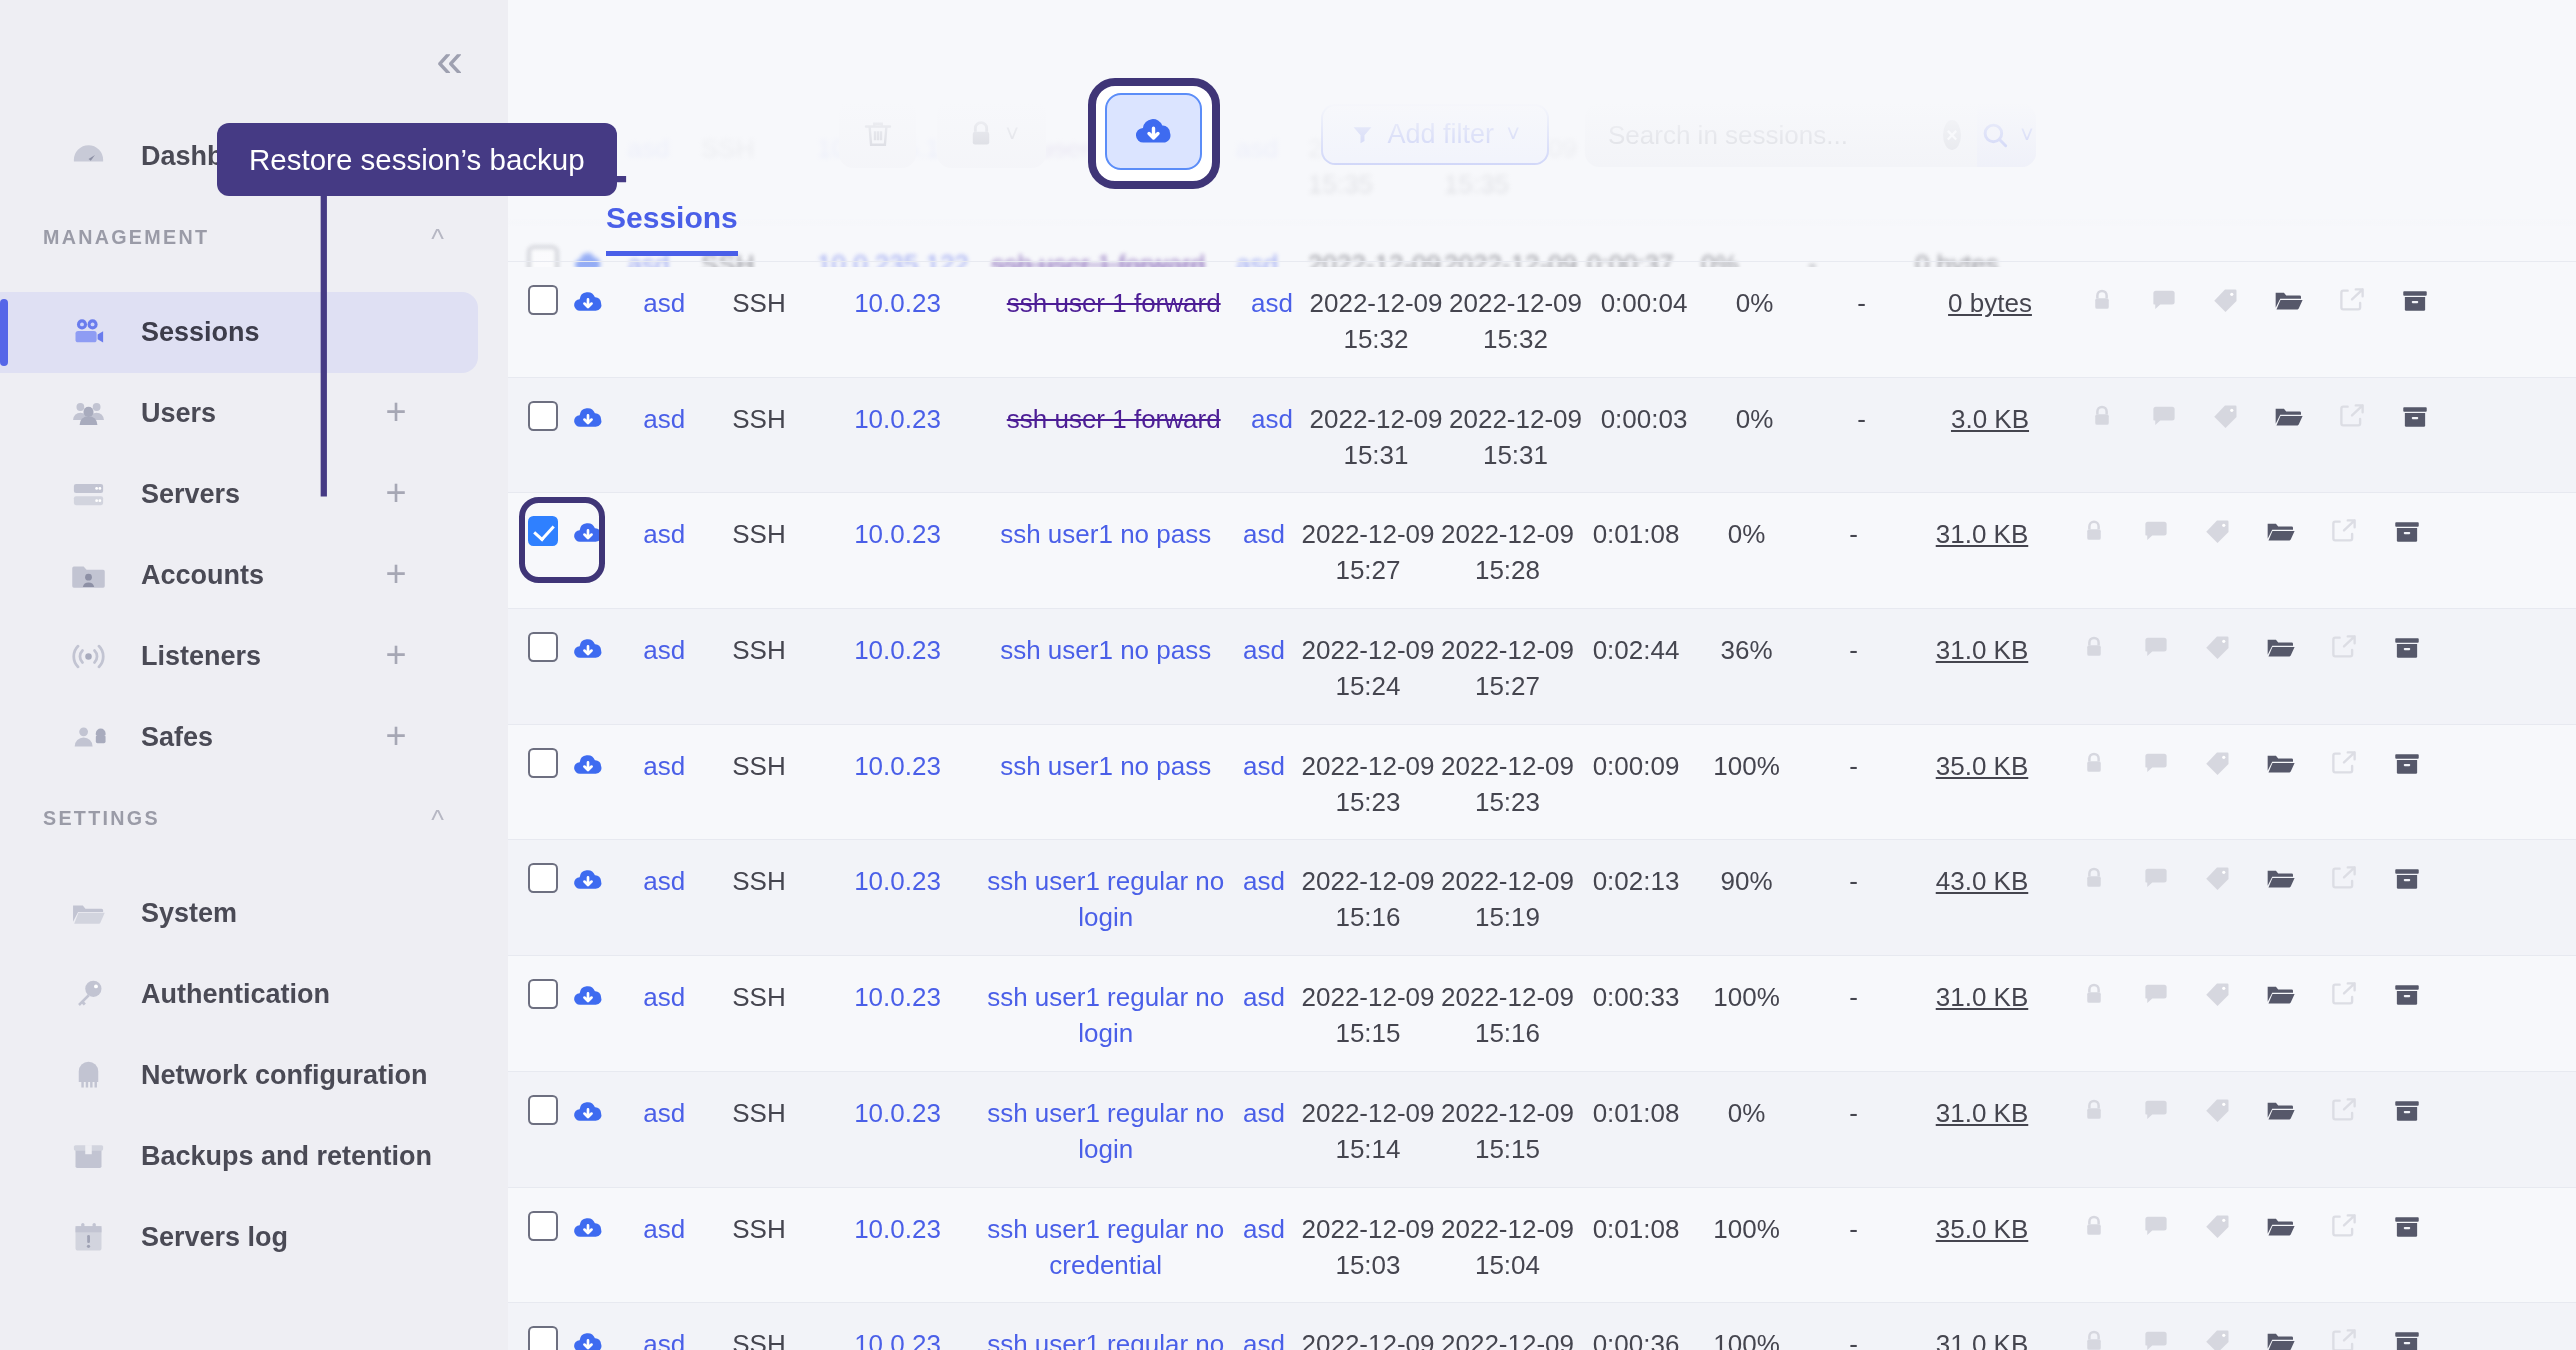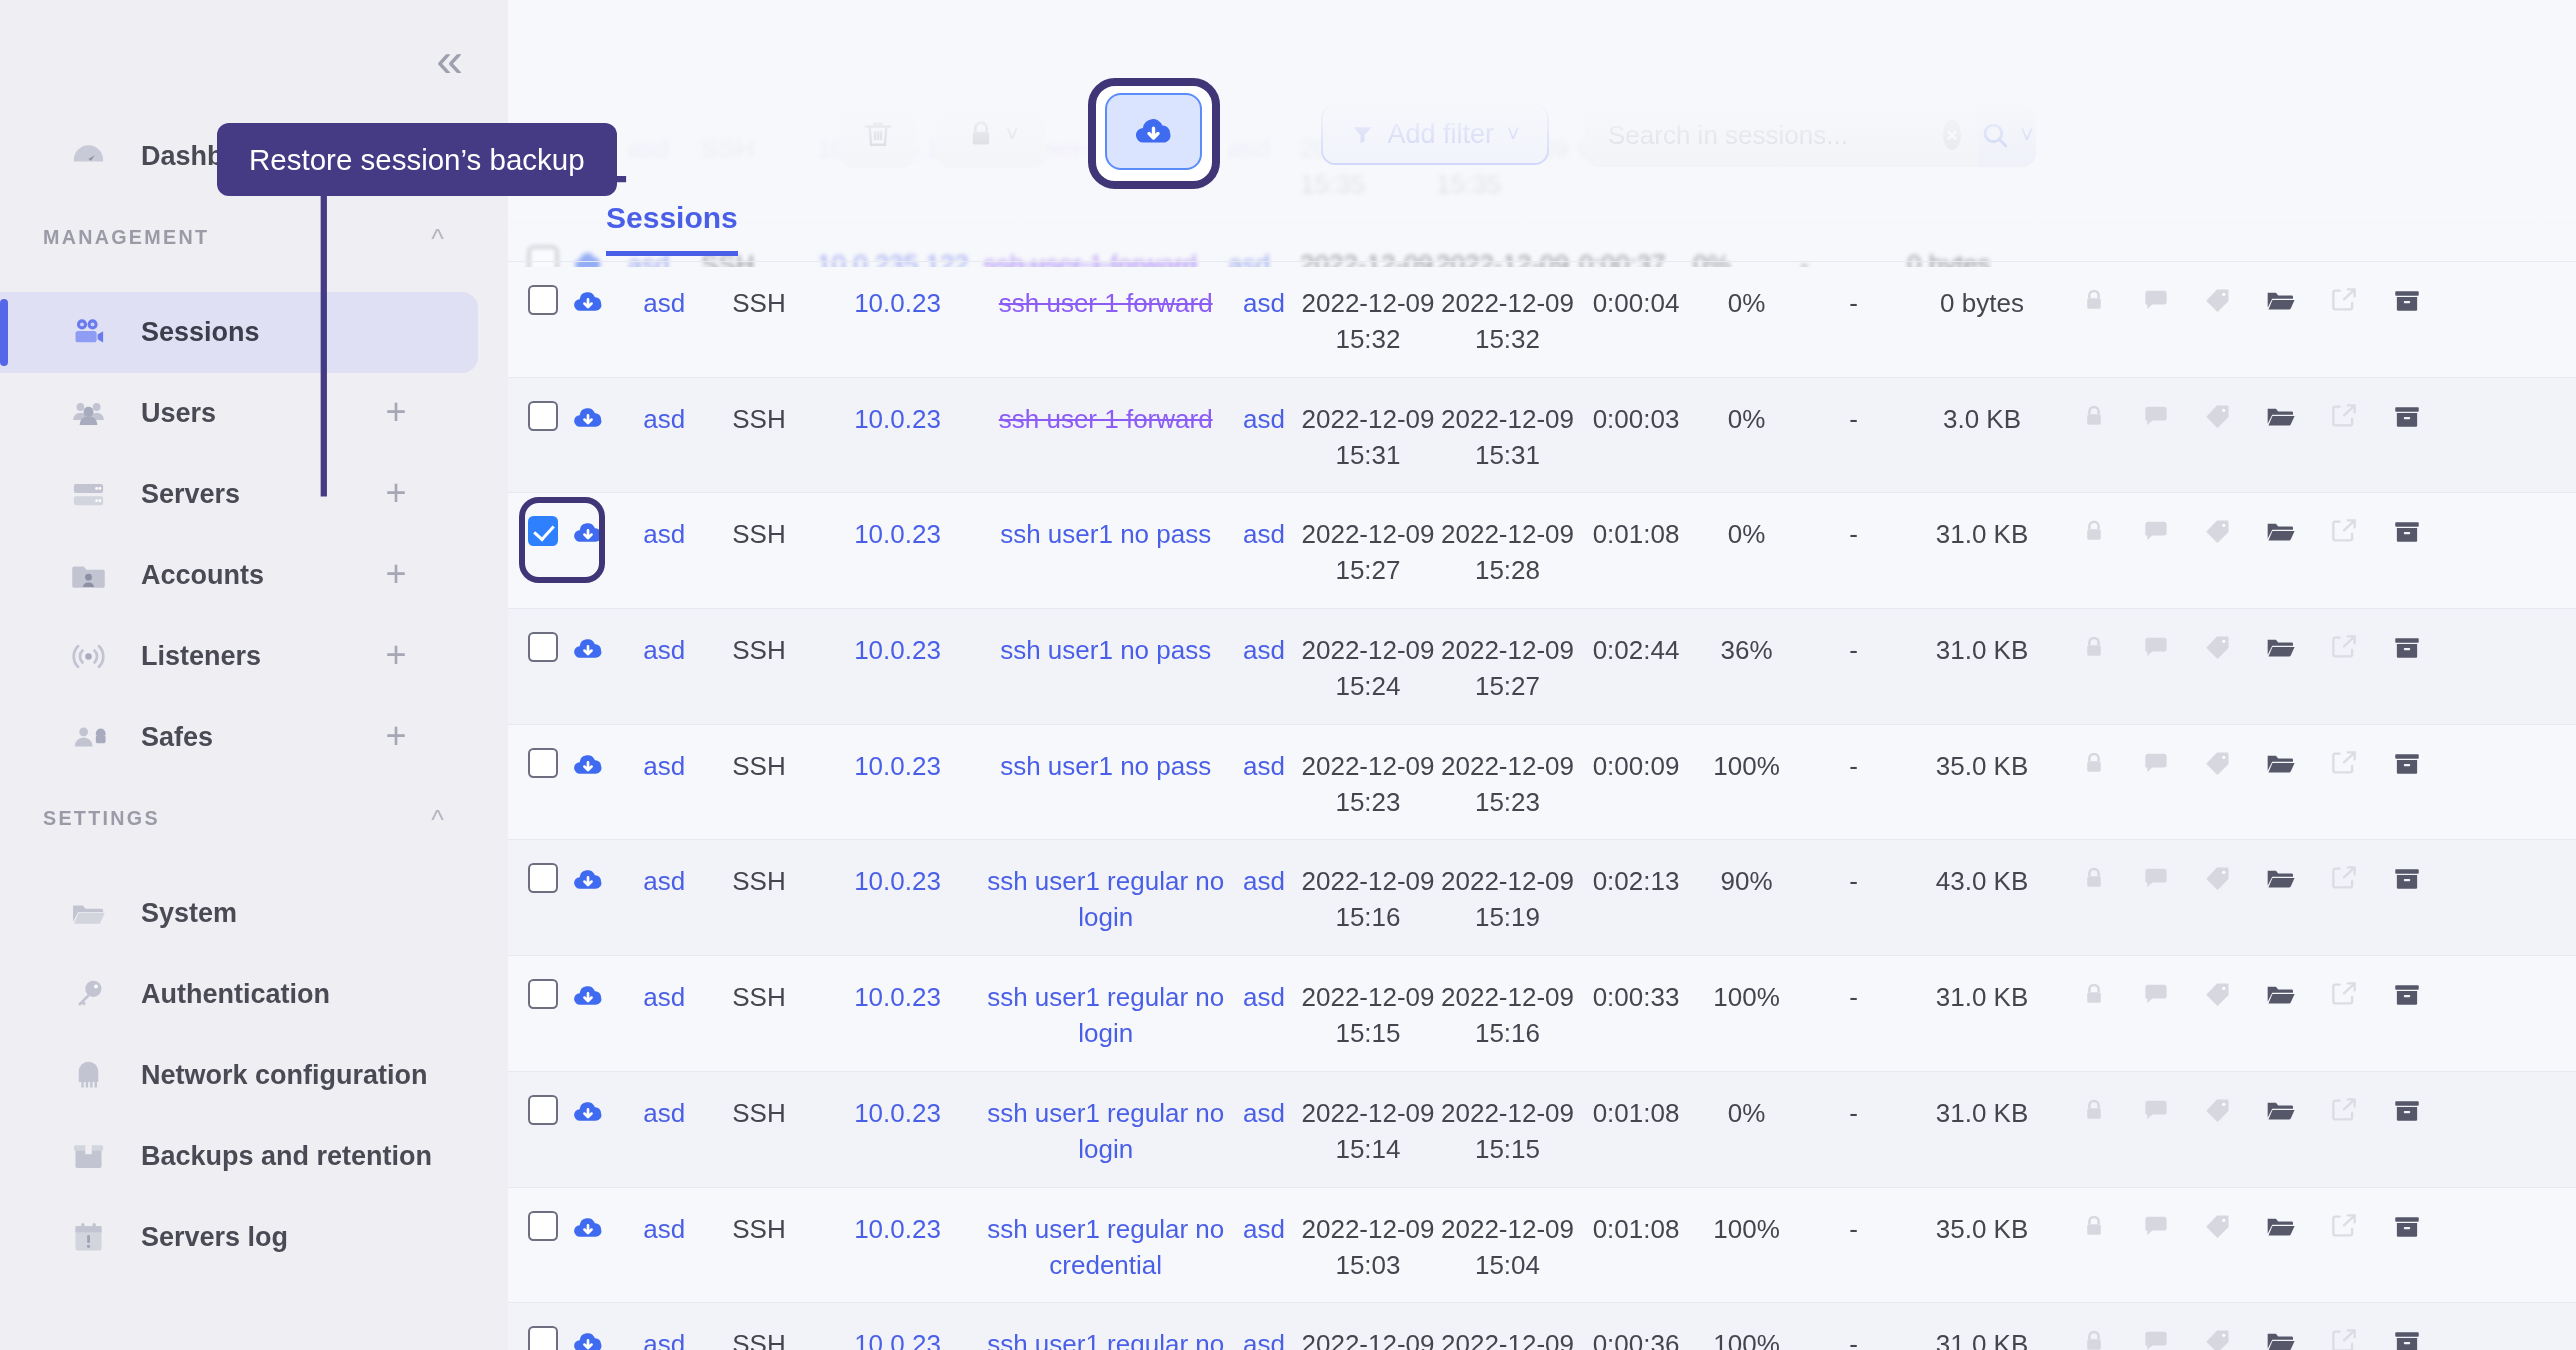--- a/index.html
+++ b/index.html
@@ -135,34 +135,34 @@
 
   
   #table { position: absolute; left: 0; top: 261px; right: 0; bottom: 0; text-align: center; }
   .row {
     display: flex; align-items: flex-start; border-top: 1.8px solid #e7e9f0;
     min-height: 91px; padding: 23px 0 19.7px 0; position: relative;
   }
   .row.alt { background: #f2f3f8; }
   .c { font-size: 26px; color: #45454f; line-height: 36px; }
   .c.blue { color: #4a5fe8; }
-  .c.strike { text-decoration: line-through; color: #8b5cf6; }
+  .c.strike { text-decoration: line-through; color: #4c1d95; margin-left: 8px; }
   .c-chk { width: 52px; flex: 0 0 52px; padding-left: 18px; display:flex; justify-content:center; }
   .c-cloud { width: 55px; flex: 0 0 55px; display: flex; justify-content: center; }
   .c-user { width: 86px; flex: 0 0 86px; padding-left: 12.5px; }
   .c-proto { width: 116px; flex: 0 0 116px; }
   .c-ip { width: 161px; flex: 0 0 161px; }
   .c-acct { width: 250px; flex: 0 0 250px; padding-left: 5.4px; }
   .c-safe { width: 72px; flex: 0 0 72px; }
   .c-start { width: 136px; flex: 0 0 136px; }
   .c-end { width: 143px; flex: 0 0 143px; }
   .c-dur { width: 114px; flex: 0 0 114px; }
   .c-pct { width: 107px; flex: 0 0 107px; }
   .c-dash { width: 107px; flex: 0 0 107px; }
-  .c-size { width: 150px; flex: 0 0 150px; }
+  .c-size { width: 150px; flex: 0 0 150px; text-decoration: underline; }
   .c-acts { flex: 1 1 auto; display: flex; align-items: flex-start; gap: 32px; padding-left: 21.5px; }
   .chk {
     width: 30px; height: 30px; border: 2.7px solid #6d6f80; border-radius: 5.4px;
     background: #fff; cursor: pointer; display: block;
   }
   .chk.on { background: #2f80ff; border-color: #2f80ff; position: relative; }
   .chk.on::after {
     content: ""; position: absolute; left: 8px; top: 2.7px; width: 9px; height: 16px;
     border: solid #fff; border-width: 0 3.6px 3.6px 0; transform: rotate(42deg);
   }

